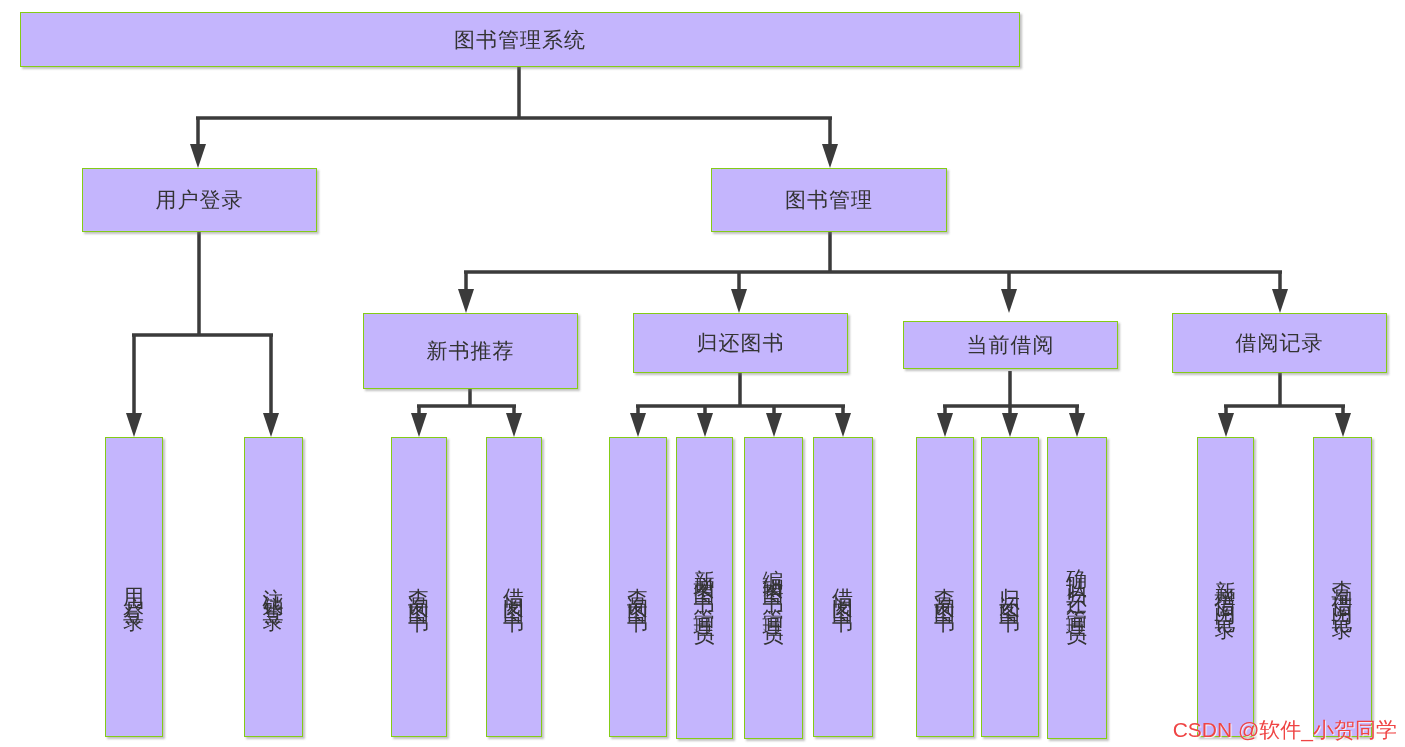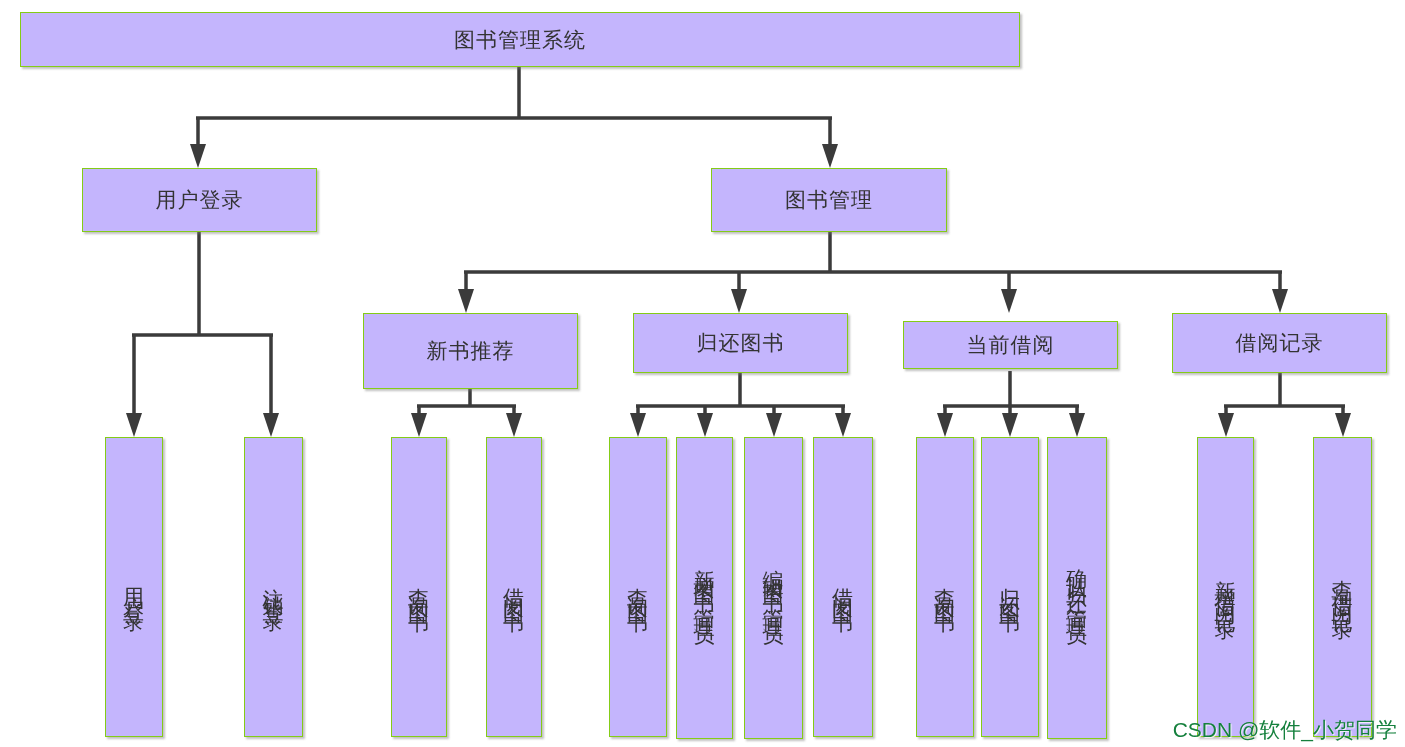--- a/index.html
+++ b/index.html
@@ -31,21 +31,21 @@
     writing-mode:vertical-rl;
     font-size:21px;
     color:#333;
     letter-spacing:8px;
     line-height:1;
   }
   .watermark{
     position:absolute;
     right:8px;bottom:3px;
     font-size:21px;
-    color:#15803d;
+    color:#ef4444;
     text-shadow:1px 1px 1px rgba(255,255,255,0.9);
     z-index:3;
     white-space:nowrap;
   }
 </style>
 </head>
 <body>
 
 <div class="canvas">
 

